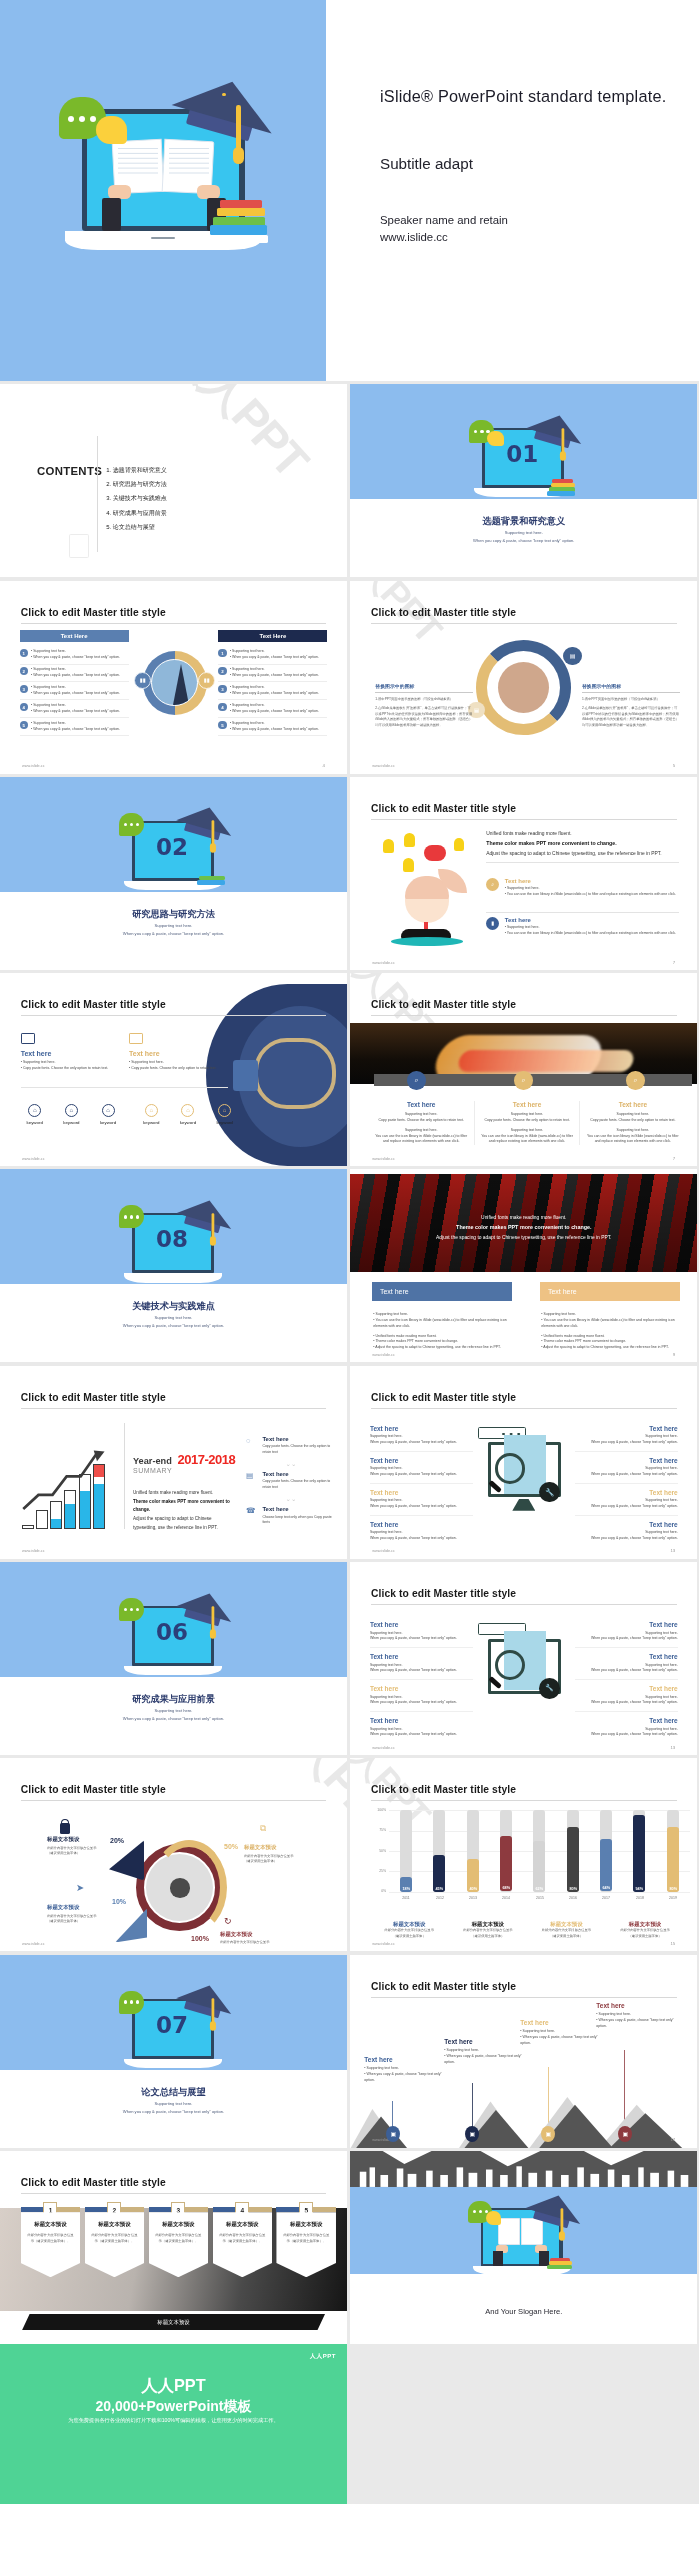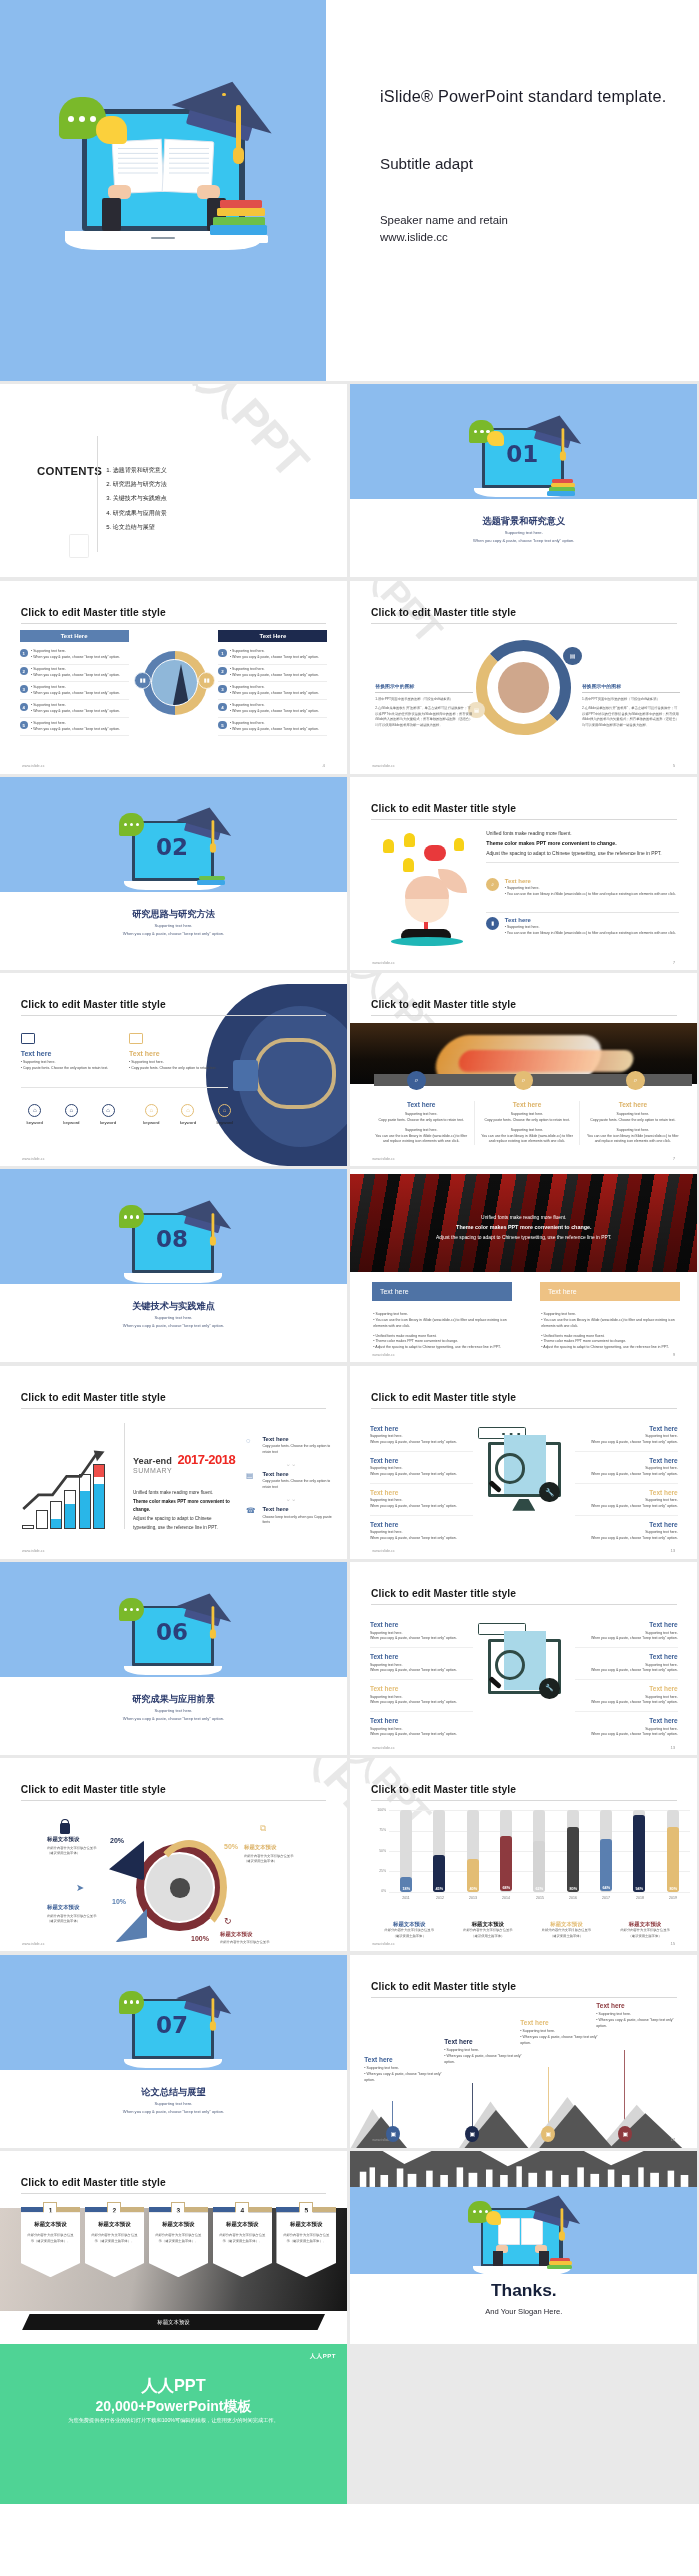--- a/index.html
+++ b/index.html
@@ -1023,21 +1023,20 @@
       <div class="bubble-y" style="left:136px;top:60px;width:15.2px;height:14px;"></div>
       <div class="cap" style="left:177px;top:44px;transform:scale(.55);transform-origin:left top;">
         <div class="cap-base" style="left:13px;top:27px;"></div>
             <div class="cap-top"></div>
         <div class="tassel" style="left:61px;top:24px;"></div>
             <div class="tassel-b" style="left:58px;top:66px;"></div>
       </div>
       <div class="bk" style="left:200px;top:107px;width:19.6px;height:3.8px;background:#e04f4a;"></div>
       <div class="bk" style="left:199px;top:110px;width:23px;height:3.8px;background:#f5c33b;"></div>
       <div class="bk" style="left:197px;top:114px;width:25px;height:4.4px;background:#6cc04a;"></div>
-      <div style="position:absolute;width:100%;top:129px;text-align:center;font-size:17.4px;font-weight:bold;color:#16203a;">Thanks.</div>
       <div style="position:absolute;width:100%;top:156px;text-align:center;font-size:7.6px;color:#2a2a33;">And Your Slogan Here.</div>
     </div>
   </div>
   </div>
 
   <div class="green">
     <div class="green-left">
       <div class="g-logo">人人PPT</div>
       <div class="g-t1">人人PPT</div>
       <div class="g-t2">20,000+PowerPoint模板</div>

